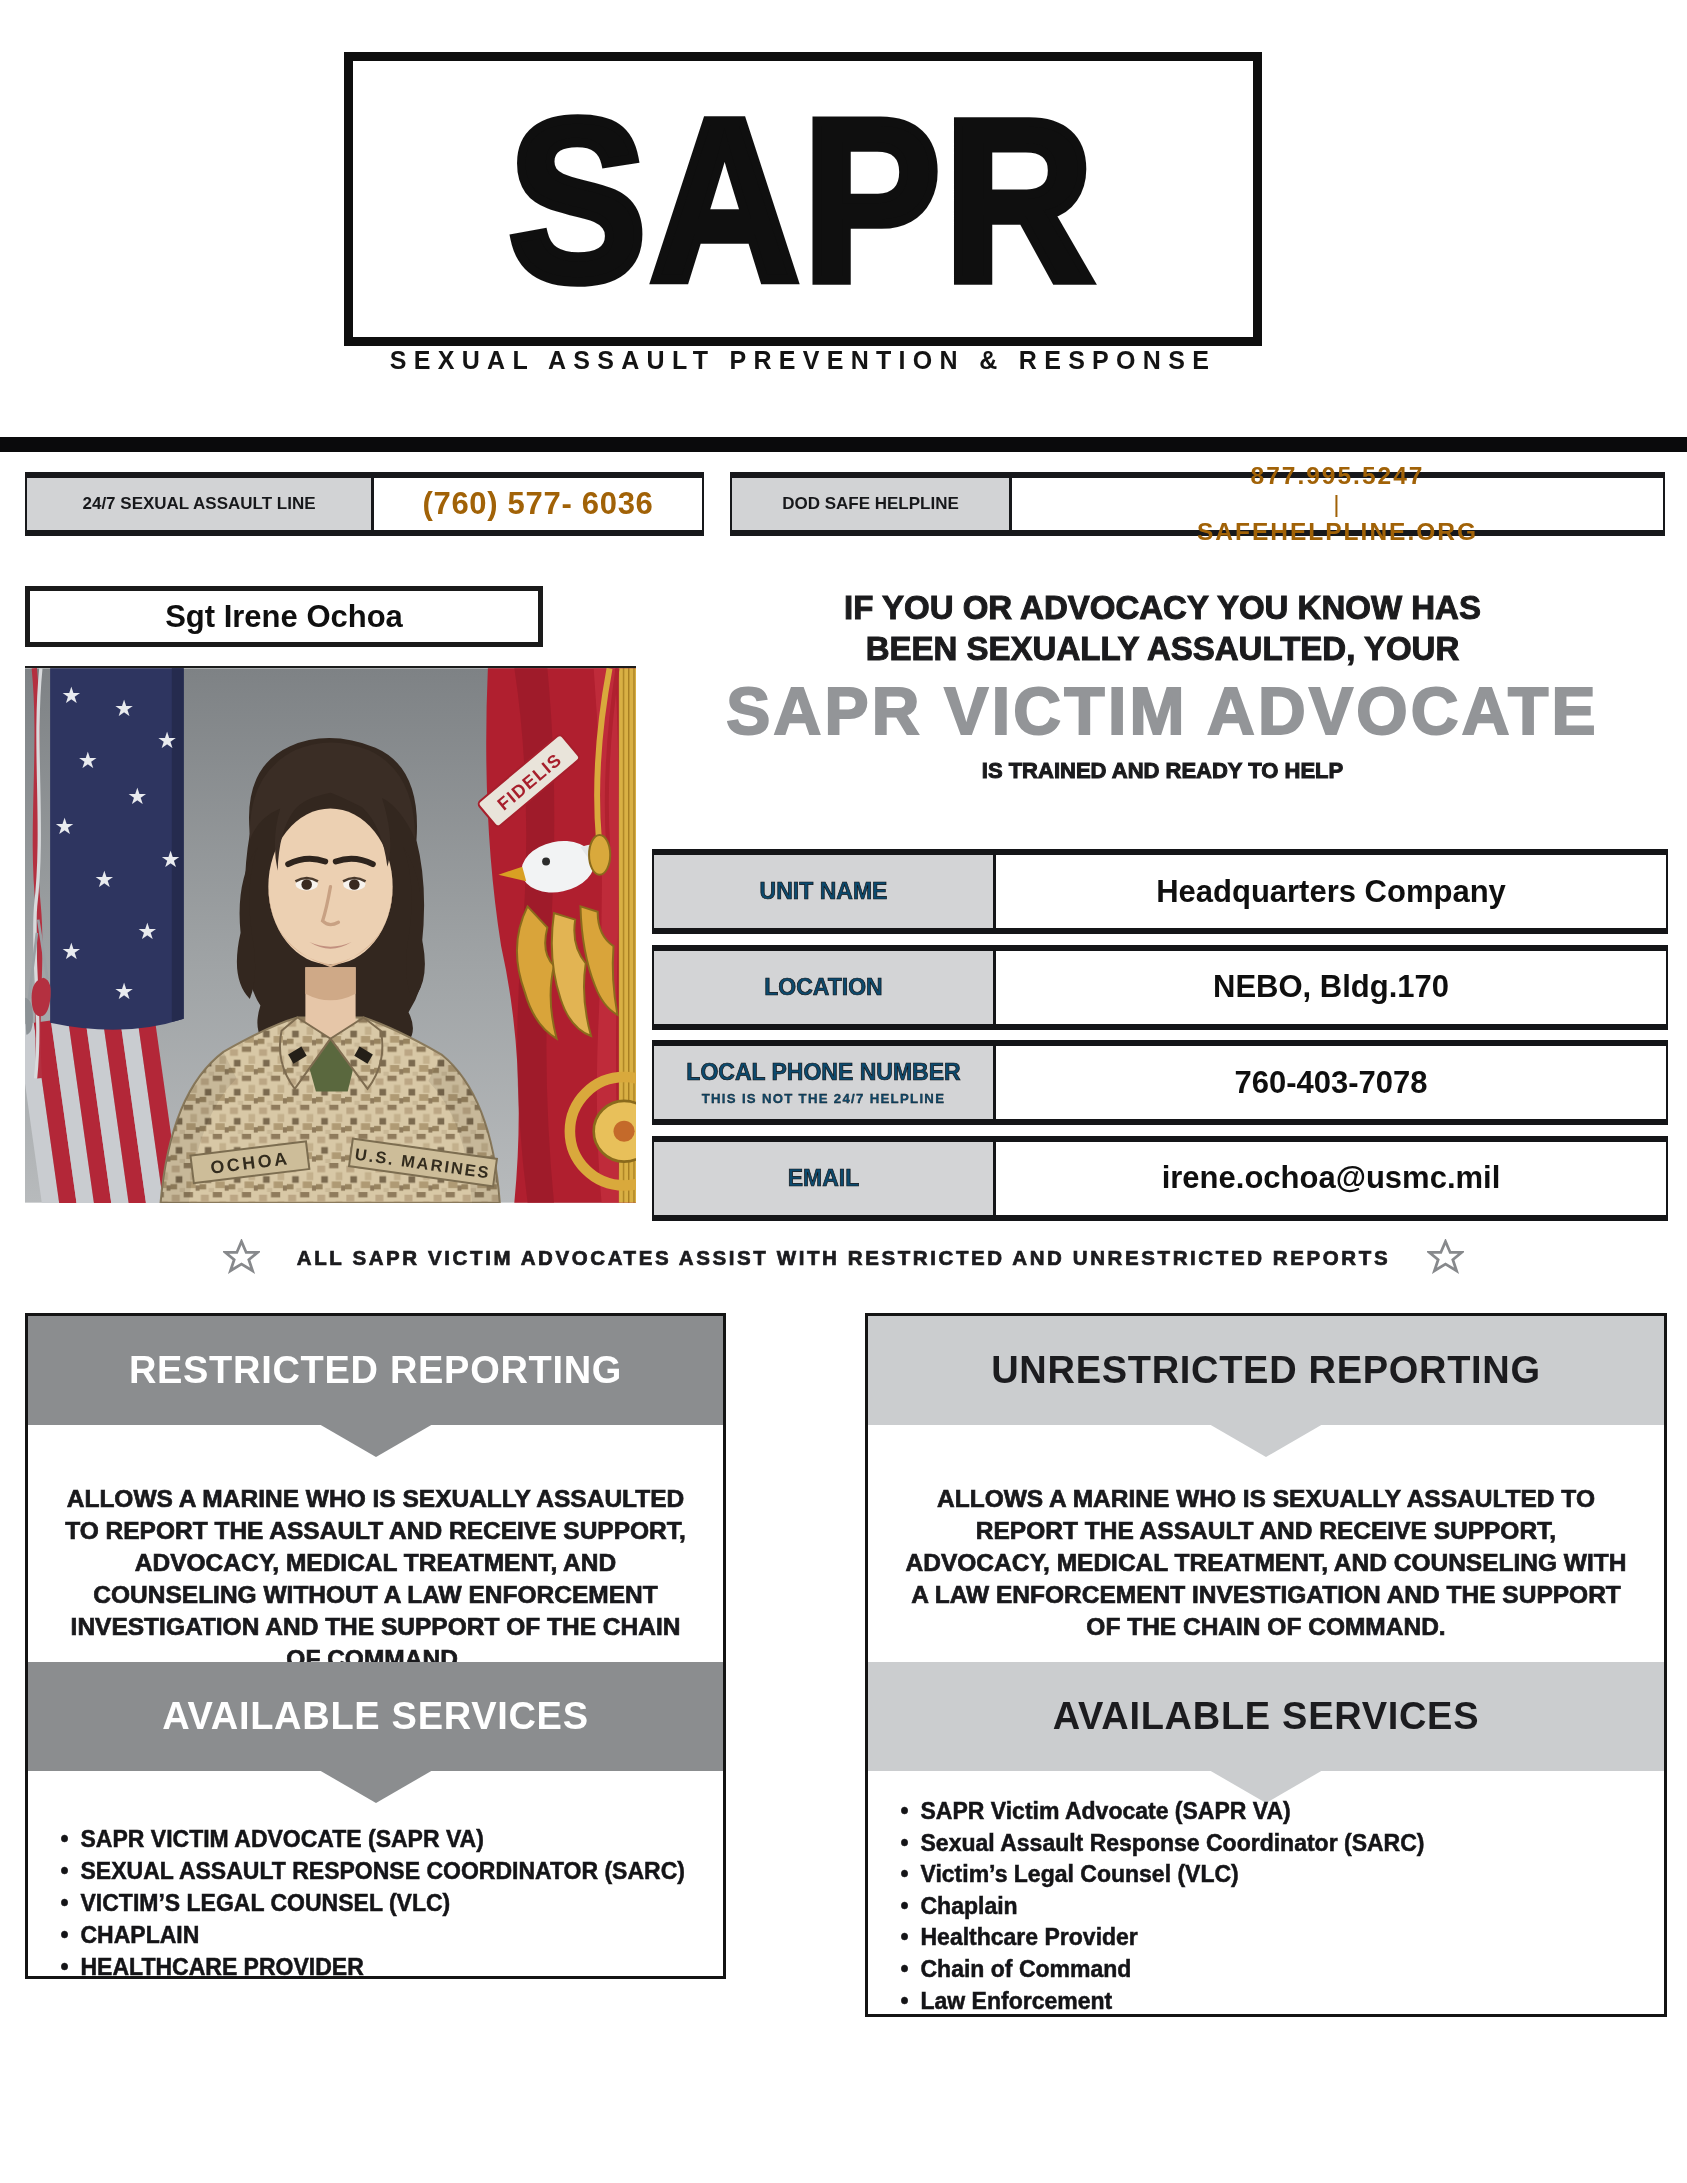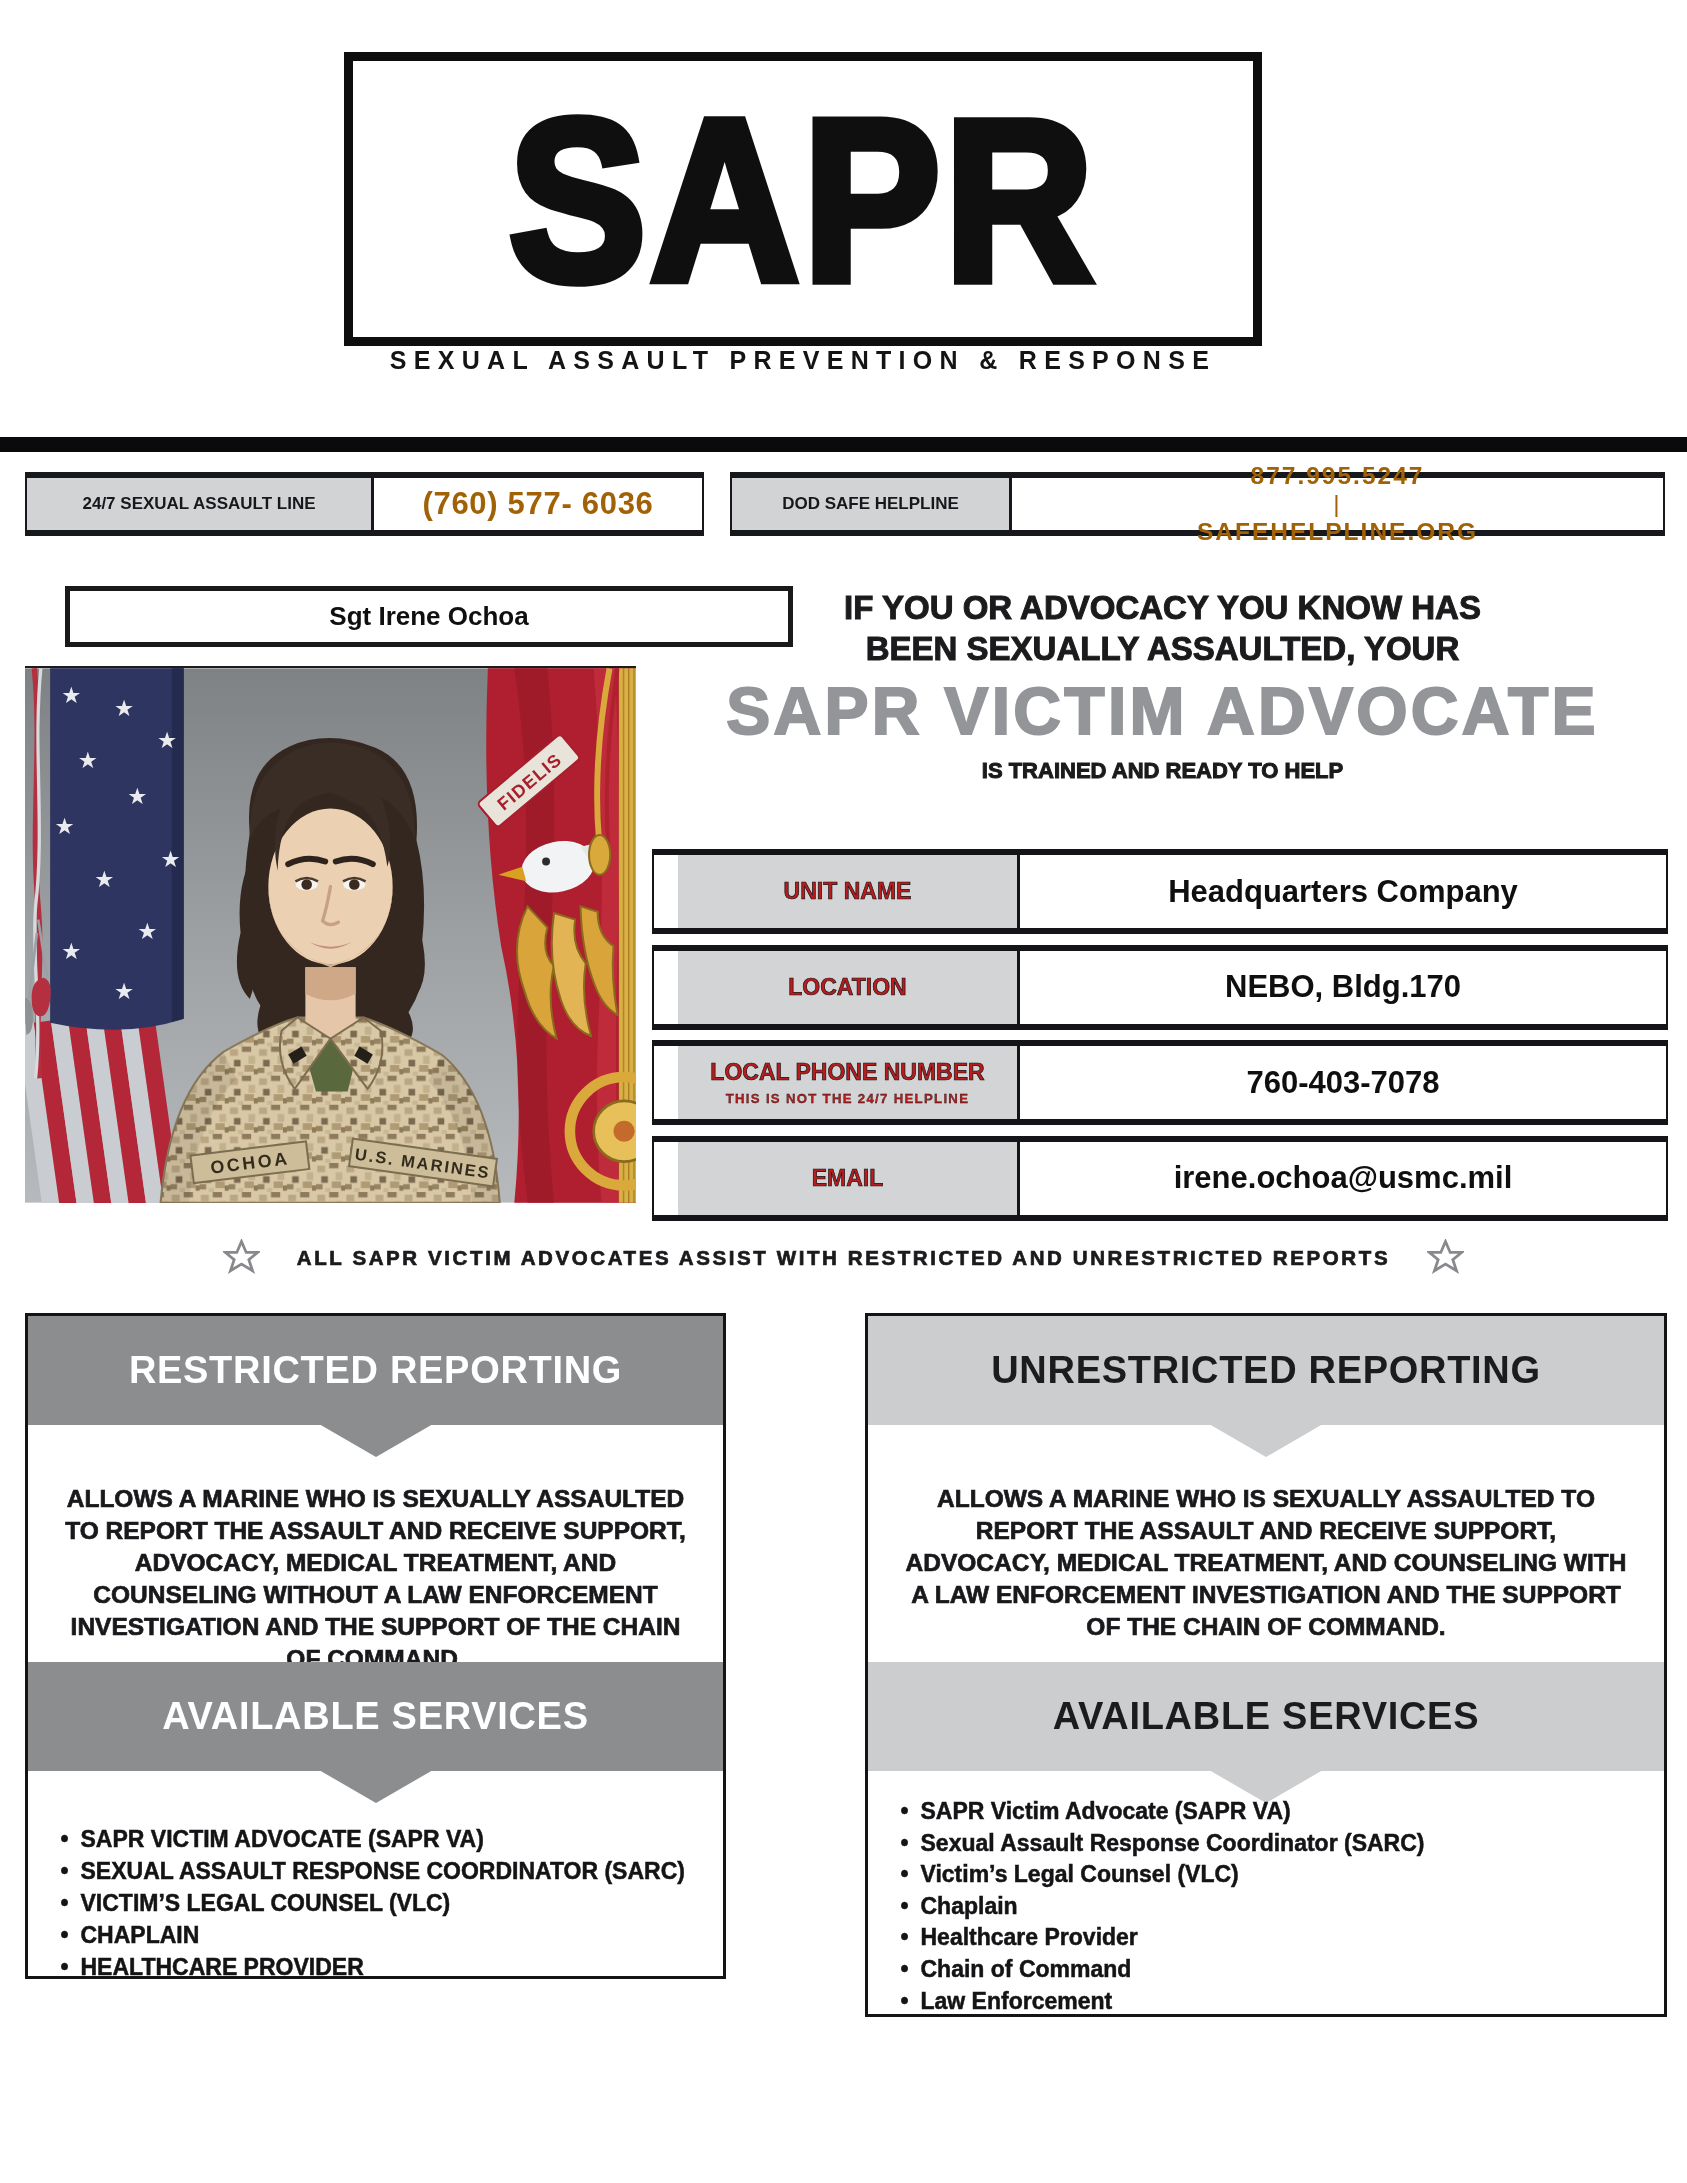--- a/index.html
+++ b/index.html
@@ -33,44 +33,44 @@
                 font-weight:bold;color:#a16207;}
   #hotline-local{left:25px;width:679px;}
   #hotline-local .lbl{width:344px;}
   #hotline-local .val{font-size:31px;letter-spacing:0.7px;}
   #hotline-dod{left:730px;width:935px;}
   #hotline-dod .lbl{width:277px;}
   #hotline-dod .val{font-size:24.5px;letter-spacing:2px;flex-direction:column;}
   #hotline-dod .divider{margin:0 28px;font-weight:normal;}
 
   
-  .name-box{position:absolute;left:25px;top:586px;width:728px;height:61px;
+  .name-box{position:absolute;left:25px;top:586px;width:518px;height:61px;
             border:5.3px solid #1a1a1a;box-sizing:border-box;display:flex;
-            align-items:center;justify-content:center;font-size:26px;font-weight:bold;
-            color:#0f0f0f;margin-left:40px;}
+            align-items:center;justify-content:center;font-size:31px;font-weight:bold;
+            color:#0f0f0f;}
   .photo{position:absolute;left:25px;top:666px;width:611px;height:535px;
          border-top:2.6px solid #1c1c1c;box-sizing:content-box;}
   .photo svg{display:block;}
 
   
   .intro{position:absolute;left:658px;top:587px;width:1009px;text-align:center;color:#1b1b1d;}
   .intro-line{font-size:33px;font-weight:bold;line-height:41px;-webkit-text-stroke:1px #1b1b1d;}
   .intro-highlight{font-size:66px;font-weight:bold;color:#939598;letter-spacing:3.3px;
                    line-height:71px;margin-top:6.6px;-webkit-text-stroke:2px #939598;}
   .intro-line3{font-size:22px;font-weight:bold;line-height:38px;margin-top:5.3px;
                -webkit-text-stroke:1px #1b1b1d;}
 
   
   .details{position:absolute;left:652px;top:849px;width:1016px;}
   .drow{display:flex;height:85px;margin-bottom:10.6px;background:#fff;
         border:2.6px solid #141518;border-top-width:6.6px;border-bottom-width:6.6px;
         box-sizing:border-box;}
   .dlabel{width:339px;background:#d3d4d6;border-right:3.3px solid #141518;display:flex;
           flex-direction:column;align-items:center;justify-content:center;
-          font-weight:bold;color:#b91c1c;font-size:23px;text-align:center;margin-left:24px;
+          font-weight:bold;color:#0c4a6e;font-size:23px;text-align:center;
           -webkit-text-stroke:0.7px #131316;}
   .dlabel .sub{font-size:13.2px;letter-spacing:1.3px;margin-top:4.6px;-webkit-text-stroke:0.3px #131316;}
   .dvalue{flex:1;display:flex;align-items:center;justify-content:center;
           font-size:31px;font-weight:bold;color:#0f0f0f;}
 
   
   .banner{position:absolute;left:0;top:1239px;width:1687px;display:flex;
           align-items:center;justify-content:center;gap:37px;}
   .banner-text{font-size:20.5px;font-weight:bold;letter-spacing:2.6px;color:#1b1b1e;
                -webkit-text-stroke:0.7px #1b1b1e;}

